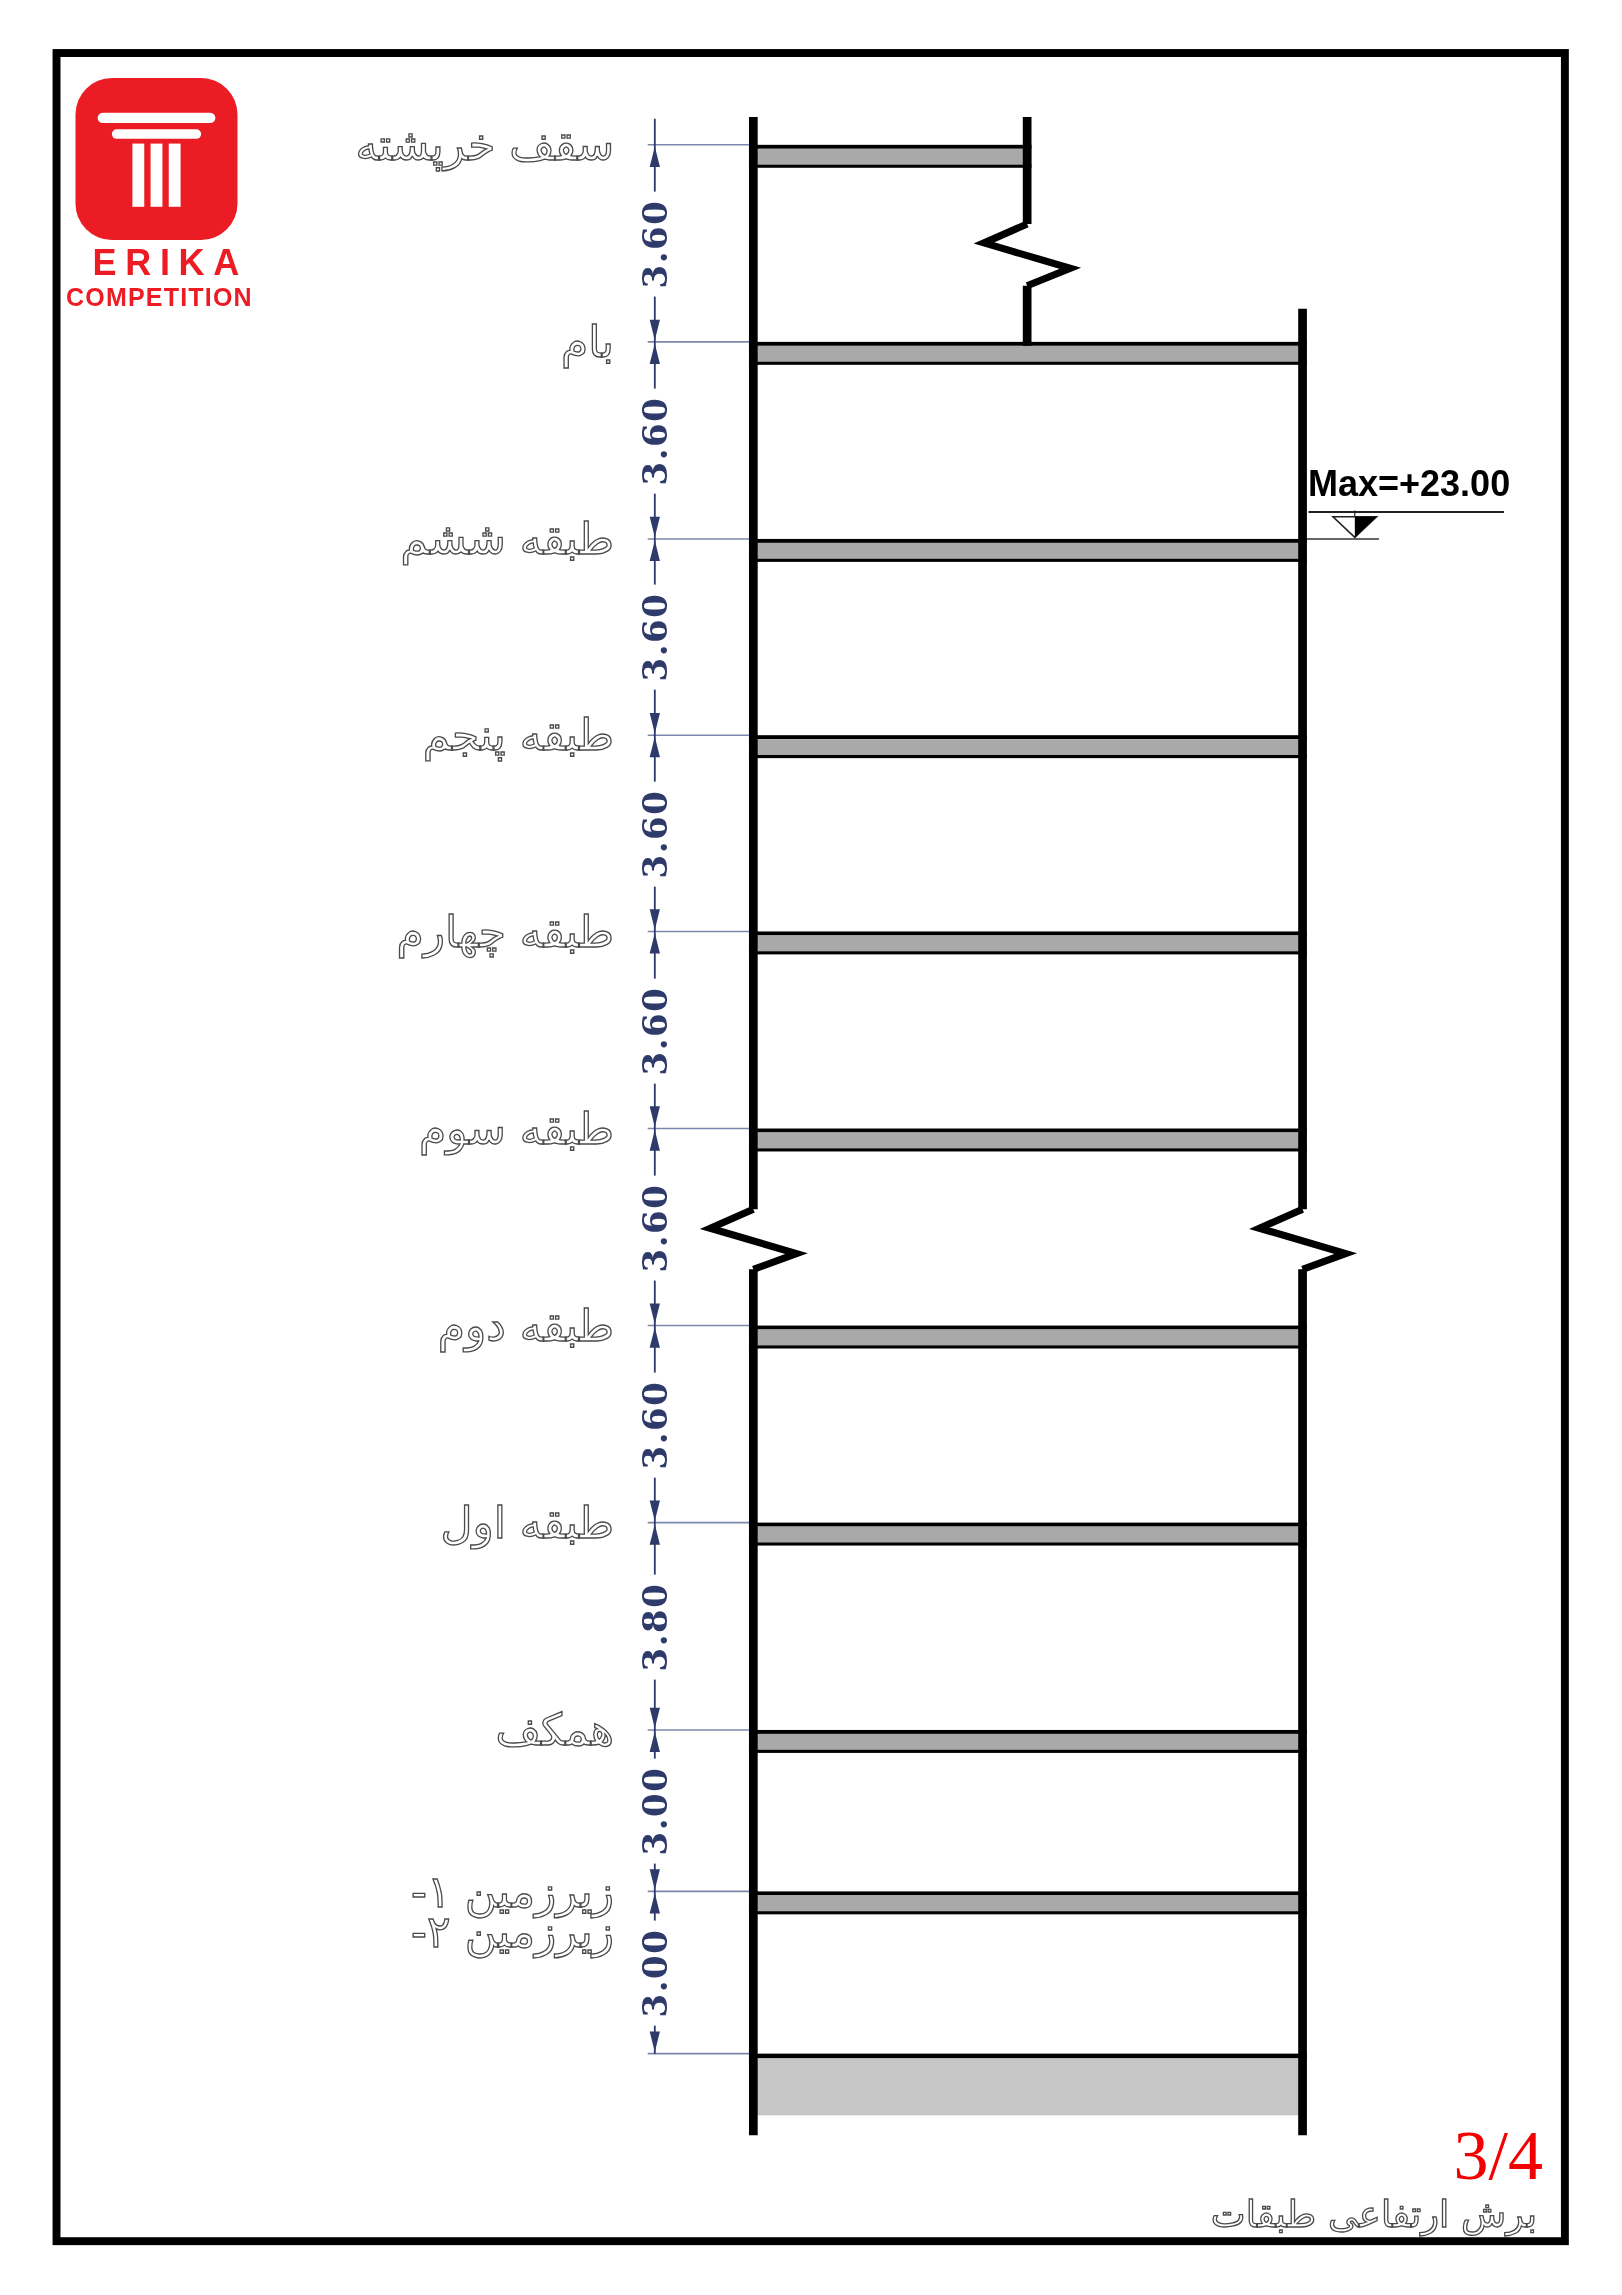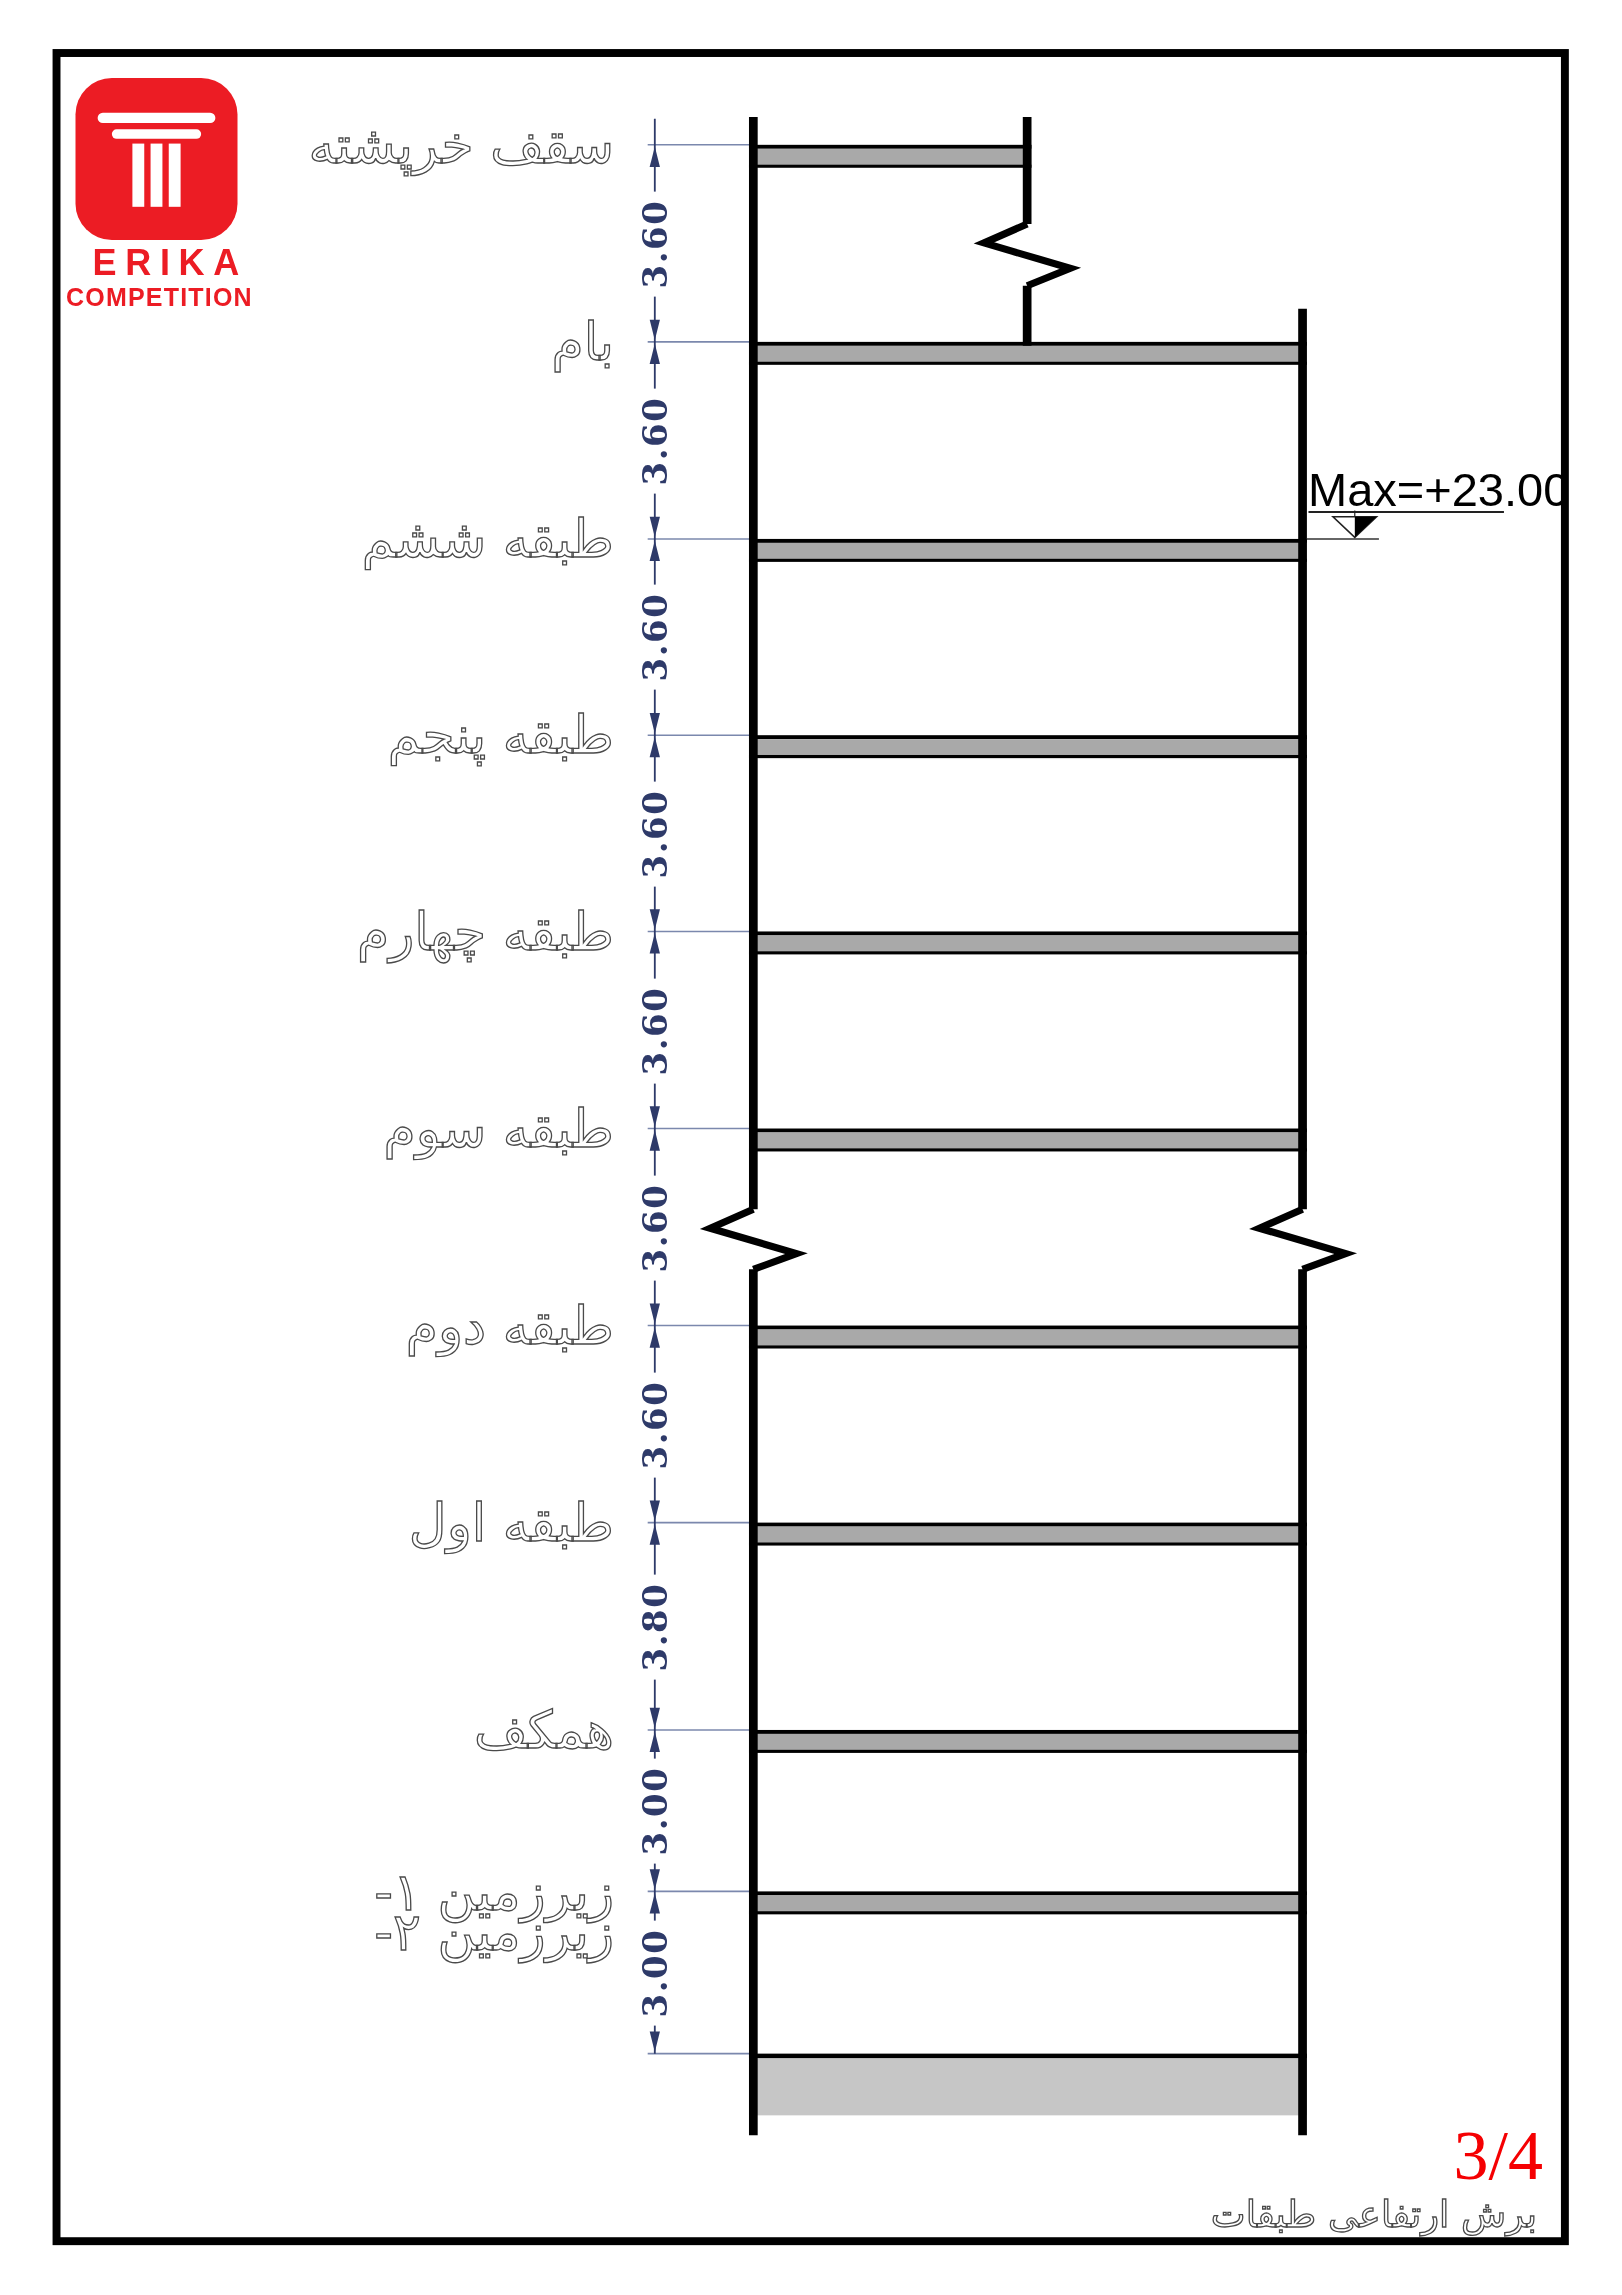--- a/index.html
+++ b/index.html
@@ -1,26 +1,26 @@
 <!DOCTYPE html>
 <html style="font-size:12.7px"><head>
 <meta charset="utf-8">
 <style>
   html,body{margin:0;padding:0;background:#fff;}
   #sheet{position:relative;width:1623px;height:2295px;background:#ffffff;overflow:hidden;
          font-family:"Liberation Sans",sans-serif;}
   #draw-svg{position:absolute;left:0;top:0;width:1623px;height:2295px;}
   .floor-label{position:absolute;right:1009px;transform:translateY(-50%);
-         font-family:"DejaVu Sans",sans-serif;font-size:52px;line-height:1;
+         font-family:"DejaVu Sans",sans-serif;font-size:44px;line-height:1;
          color:#ffffff;-webkit-text-stroke:1.3px #4a4a4a;direction:rtl;white-space:nowrap;}
   .dim-value{position:absolute;left:655px;transform:translate(-50%,-50%) rotate(-90deg);
          font-family:"DejaVu Serif",serif;font-weight:600;font-size:34px;line-height:1;
          color:#2e3a69;background:#ffffff;padding:1.6px 8px;letter-spacing:1.6px;white-space:nowrap;}
-  .max-label{position:absolute;left:1308px;top:466px;font-size:47px;line-height:1;
-         color:#000;white-space:nowrap;font-family:"Liberation Sans",sans-serif;}
+  .max-label{position:absolute;left:1308px;top:466px;font-size:36px;line-height:1;
+         color:#000;white-space:nowrap;font-family:"Liberation Sans",sans-serif;font-weight:bold;}
   .sheet-number{position:absolute;right:80px;top:2121px;font-family:"Liberation Serif",serif;
          font-size:70px;line-height:1;color:#f50002;}
   .caption{position:absolute;right:86px;top:2214px;transform:translateY(-50%);
          font-family:"DejaVu Sans",sans-serif;font-size:37px;line-height:1;
          color:#ffffff;-webkit-text-stroke:1.3px #4a4a4a;direction:rtl;white-space:nowrap;}
   .logo-icon{position:absolute;left:75px;top:78px;}
   .logo-brand{position:absolute;left:66px;top:245px;width:182px;text-align:right;
          font-weight:bold;font-size:36px;line-height:1;color:#ec1c24;
          letter-spacing:8.7px;text-indent:8.7px;}
   .logo-sub{position:absolute;left:66px;top:285px;width:182px;text-align:center;

